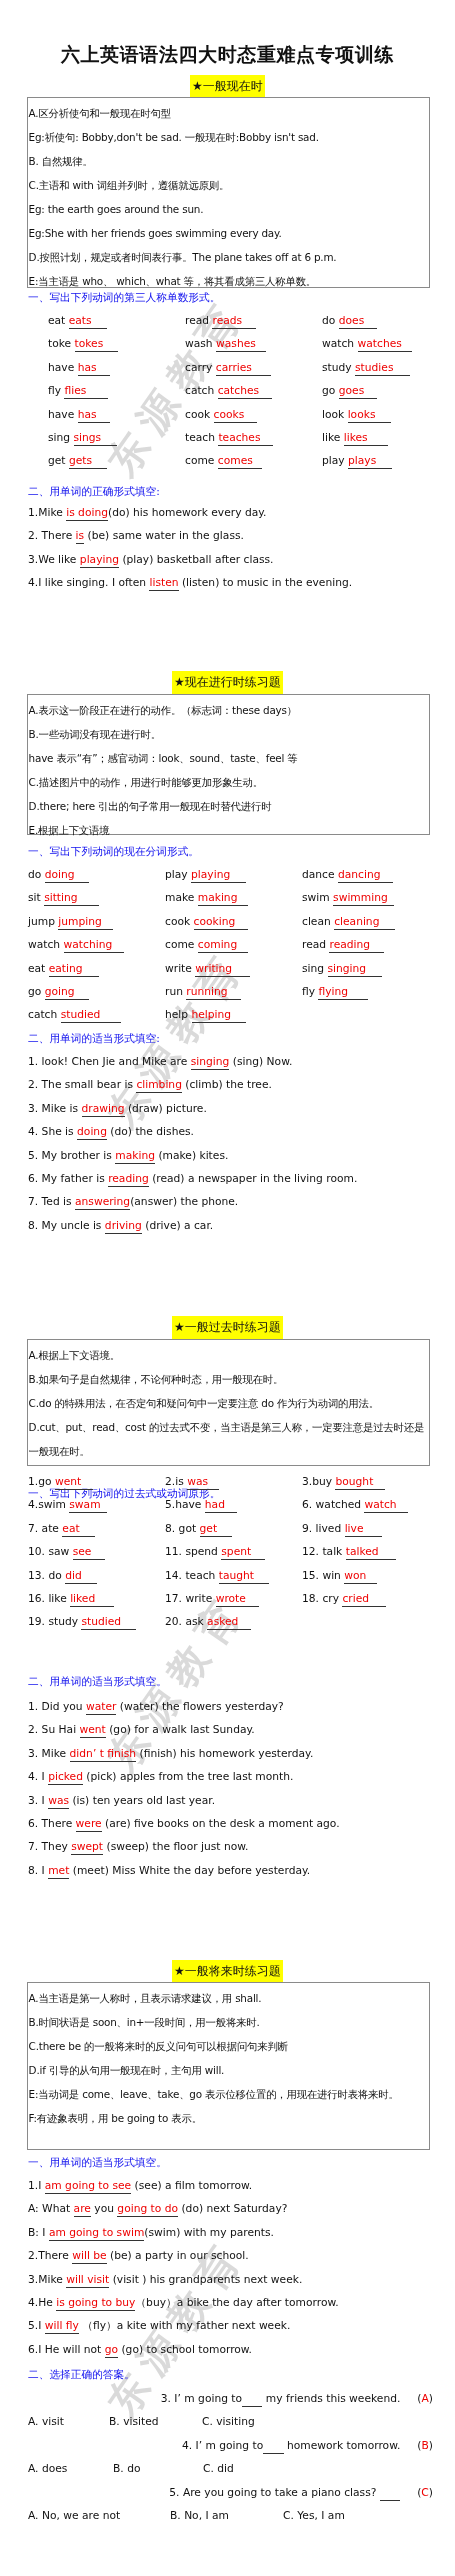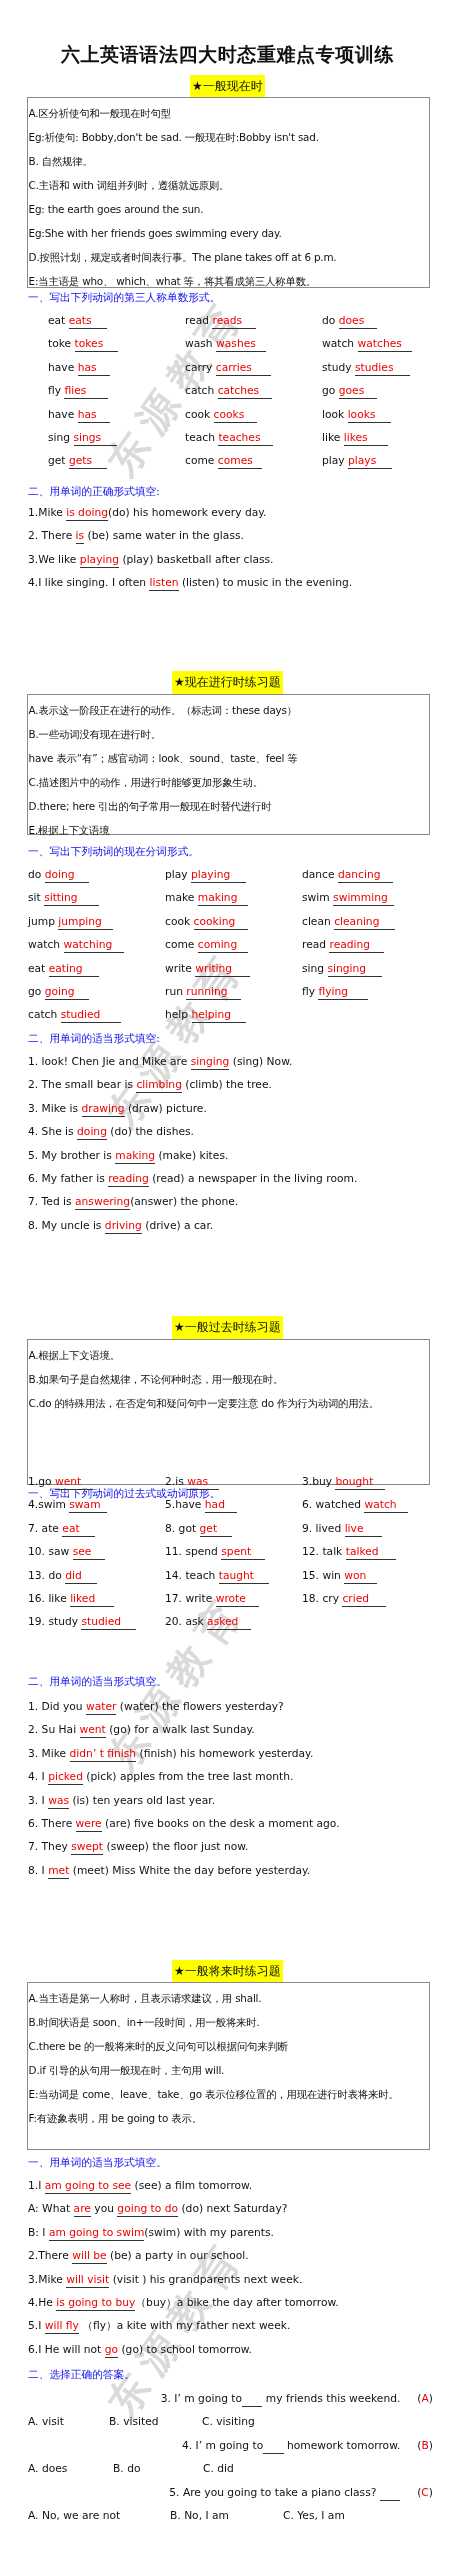--- a/index.html
+++ b/index.html
@@ -183,24 +183,25 @@
       <div class="sline"><span>4. She is </span><span class="blank red">doing</span><span> (do) the dishes.</span></div>
       <div class="sline"><span>5. My brother is </span><span class="blank red">making</span><span> (make) kites.</span></div>
       <div class="sline"><span>6. My father is </span><span class="blank red">reading</span><span> (read) a newspaper in the living room.</span></div>
       <div class="sline"><span>7. Ted is </span><span class="blank red">answering</span><span>(answer) the phone.</span></div>
       <div class="sline"><span>8. My uncle is </span><span class="blank red">driving</span><span> (drive) a car.</span></div>
     </div>
 
   <div class="badge-wrap" style="top:1316px;">
     <span class="badge">★一般过去时练习题</span>
   </div>
-  <div class="rule-box" style="top:1339px; height:146px;">
+  <div class="rule-box" style="top:1339px; height:127px;">
     <div class="rule-line">A.根据上下文语境。</div>
     <div class="rule-line">B.如果句子是自然规律，不论何种时态，用一般现在时。</div>
     <div class="rule-line wrap">C.do 的特殊用法，在否定句和疑问句中一定要注意 do 作为行为动词的用法。</div>
+    <div class="rule-line wrap">D.cut、put、read、cost 的过去式不变，当主语是第三人称，一定要注意是过去时还是一般现在时。</div>
   </div>
   <div class="sec-head" style="top:1484px;">一、写出下列动词的过去式或动词原形。</div>
   <div class="grid" id="grid2" style="top:1470px;">
       <div class="grid-row">
         <div class="cell c0"><span>1.go </span><span class="ans" style="min-width: 34px;">went</span></div>
         <div class="cell c1"><span>2.is </span><span class="ans" style="min-width: 28.5px;">was</span></div>
         <div class="cell c2"><span>3.buy </span><span class="ans" style="min-width: 46px;">bought</span></div>
       </div>
       <div class="grid-row">
         <div class="cell c0"><span>4.swim </span><span class="ans" style="min-width: 34px;">swam</span></div>

